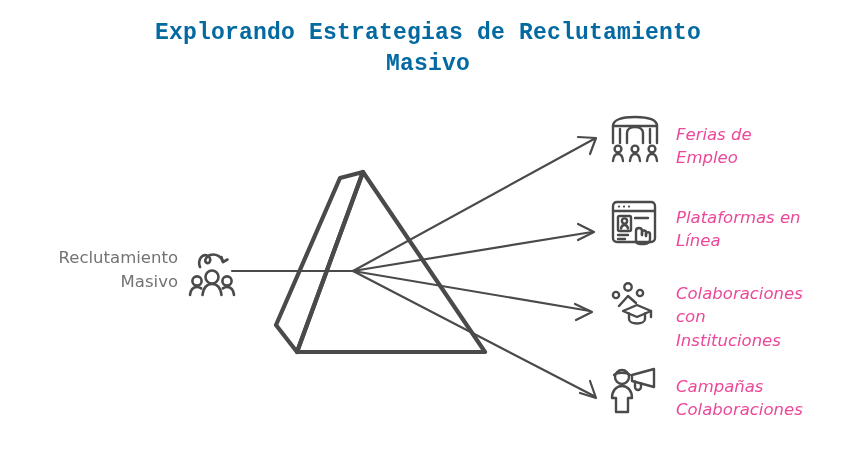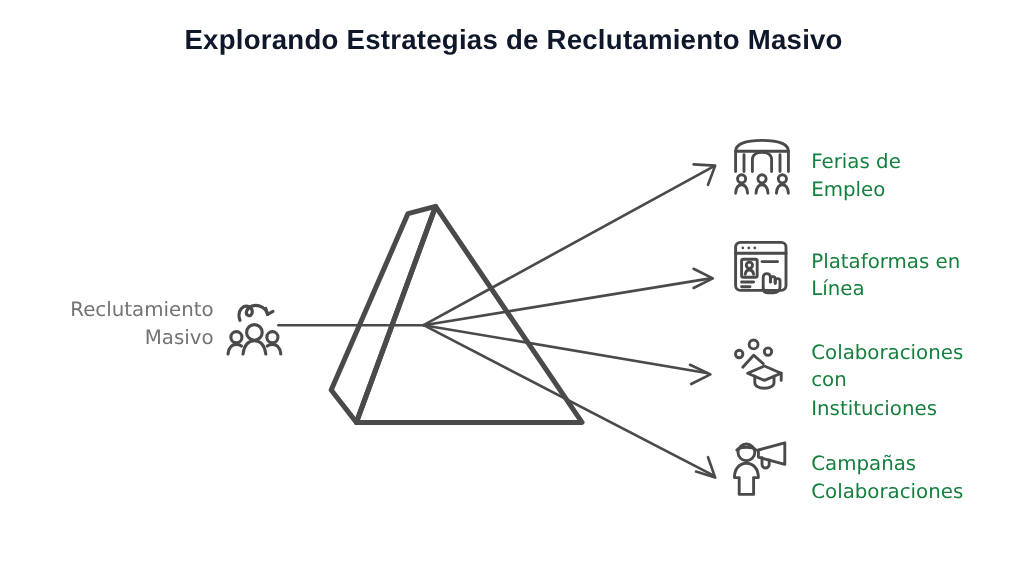--- a/index.html
+++ b/index.html
@@ -20,43 +20,44 @@
     top: 0;
     width: 856px;
     height: 472px;
   }
   .title {
     position: absolute;
     left: 128px;
     top: 18px;
     width: 600px;
     text-align: center;
-    font-family: Liberation Sans, sans-serif;
+    font-family: Liberation Mono, monospace;
     font-size: 23px;
     font-weight: bold;
     line-height: 1.35;
-    color: #0f172a;
+    color: #0369a1;
     letter-spacing: 0.2px;
   }
   .src-label {
     position: absolute;
     left: 0px;
     top: 246px;
     width: 178px;
     text-align: right;
     font-size: 16.5px;
     line-height: 1.45;
     color: #737373;
   }
   .branch-label {
     position: absolute;
     font-size: 16.5px;
     line-height: 1.42;
-    color: #15803d;
+    color: #ec4899;
     white-space: pre-line;
+    font-style: italic;
   }
   .icon-box {
     position: absolute;
   }
   svg { display: block; overflow: visible; }
 </style>
 </head>
 <body>
 
 <div class="title">Explorando Estrategias de Reclutamiento Masivo</div>

